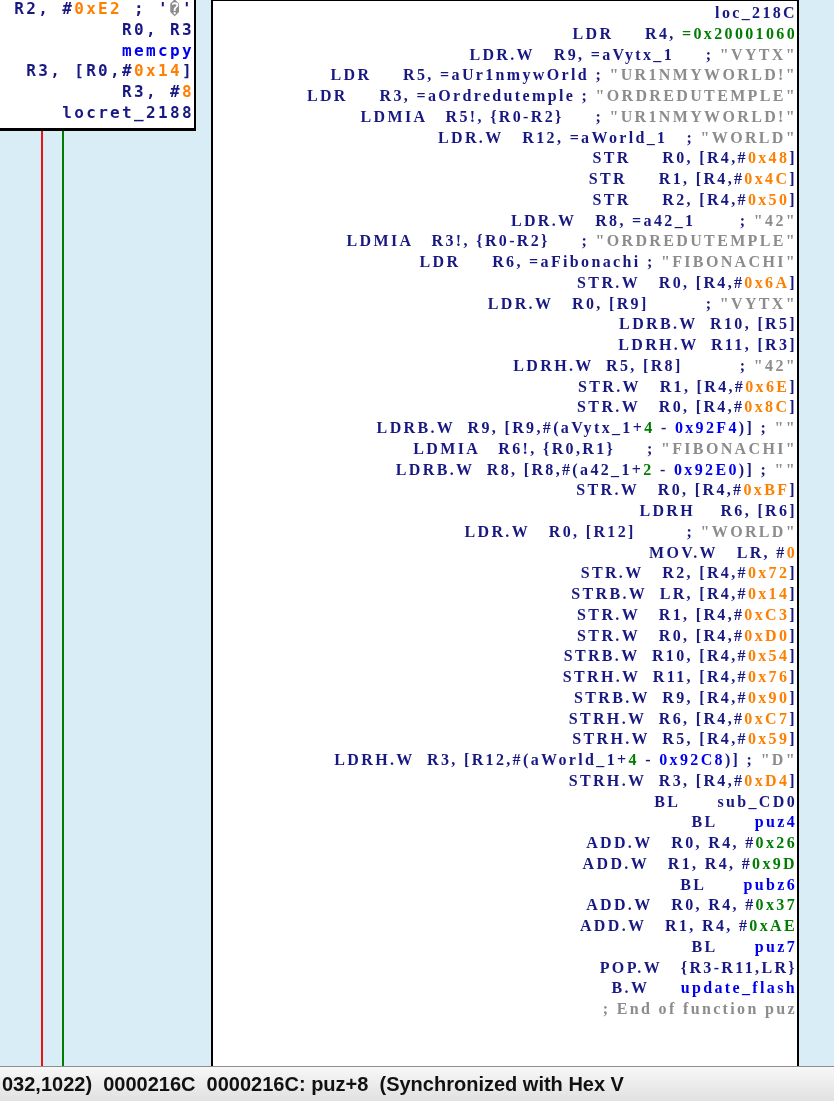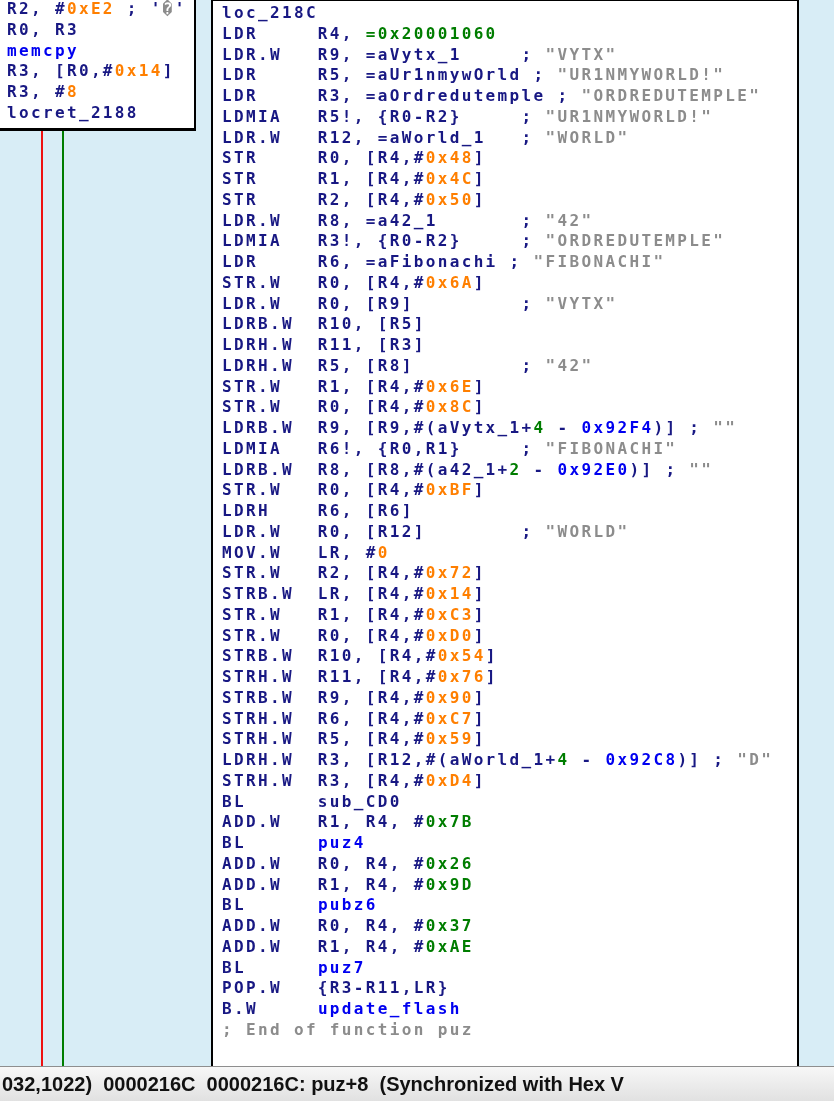--- a/index.html
+++ b/index.html
@@ -2,40 +2,42 @@
 <html style="--bg: #D8EDF6; --c-n: #181883; --c-o: #FF7F00; --c-g: #007D00; --c-b: #0000F0; --c-c: #8C8C8C; --c-q: #8C8C8C; --edge_red: #EE1111; --edge_green: #007D00;"><head>
 <meta charset="utf-8">
 <style>
   html,body{margin:0;padding:0;}
   .canvas{
     position:relative;
     width:834px;height:1101px;
     overflow:hidden;
     background:var(--bg);
     font-family:"DejaVu Sans Mono",monospace;
+    text-align:right;
   }
   .edge{position:absolute;top:128px;bottom:30px;width:2px;}
   .block{
     position:absolute;
     background:#ffffff;
     border:2px solid #000000;
     overflow:hidden;
     box-sizing:border-box;
   }
   .block-left{
     left:-64px;top:-12px;
     width:260px;height:143px;
     border-bottom-width:3px;
     padding:9px 0 0 0;
   }
   .block-left .asm-line{padding-left:69px;}
   .block-main{
     left:211px;top:-1px;
     width:588px;height:1082px;
     padding:2px 0 0 9px;
+    font-family:Liberation Serif, serif;
   }
   .asm-line{
     white-space:pre;
     font-size:16px;
     font-weight:bold;
     letter-spacing:2.35px;
     line-height:20.75px;
     height:20.75px;
   }
   .c-n{color:var(--c-n);} 
@@ -113,21 +115,20 @@
       <div class="asm-line"><span class="c-n">STR.W   R1, [R4,#</span><span class="c-o">0xC3</span><span class="c-n">]</span></div>
       <div class="asm-line"><span class="c-n">STR.W   R0, [R4,#</span><span class="c-o">0xD0</span><span class="c-n">]</span></div>
       <div class="asm-line"><span class="c-n">STRB.W  R10, [R4,#</span><span class="c-o">0x54</span><span class="c-n">]</span></div>
       <div class="asm-line"><span class="c-n">STRH.W  R11, [R4,#</span><span class="c-o">0x76</span><span class="c-n">]</span></div>
       <div class="asm-line"><span class="c-n">STRB.W  R9, [R4,#</span><span class="c-o">0x90</span><span class="c-n">]</span></div>
       <div class="asm-line"><span class="c-n">STRH.W  R6, [R4,#</span><span class="c-o">0xC7</span><span class="c-n">]</span></div>
       <div class="asm-line"><span class="c-n">STRH.W  R5, [R4,#</span><span class="c-o">0x59</span><span class="c-n">]</span></div>
       <div class="asm-line"><span class="c-n">LDRH.W  R3, [R12,#(aWorld_1+</span><span class="c-g">4</span><span class="c-n"> - </span><span class="c-b">0x92C8</span><span class="c-n">)] ; </span><span class="c-c">"D"</span></div>
       <div class="asm-line"><span class="c-n">STRH.W  R3, [R4,#</span><span class="c-o">0xD4</span><span class="c-n">]</span></div>
       <div class="asm-line"><span class="c-n">BL      sub_CD0</span></div>
-      <div class="asm-line"><span class="c-n">ADD.W   R1, R4, #</span><span class="c-g">0x7B</span></div>
       <div class="asm-line"><span class="c-n">BL      </span><span class="c-b">puz4</span></div>
       <div class="asm-line"><span class="c-n">ADD.W   R0, R4, #</span><span class="c-g">0x26</span></div>
       <div class="asm-line"><span class="c-n">ADD.W   R1, R4, #</span><span class="c-g">0x9D</span></div>
       <div class="asm-line"><span class="c-n">BL      </span><span class="c-b">pubz6</span></div>
       <div class="asm-line"><span class="c-n">ADD.W   R0, R4, #</span><span class="c-g">0x37</span></div>
       <div class="asm-line"><span class="c-n">ADD.W   R1, R4, #</span><span class="c-g">0xAE</span></div>
       <div class="asm-line"><span class="c-n">BL      </span><span class="c-b">puz7</span></div>
       <div class="asm-line"><span class="c-n">POP.W   {R3-R11,LR}</span></div>
       <div class="asm-line"><span class="c-n">B.W     </span><span class="c-b">update_flash</span></div>
       <div class="asm-line"><span class="c-c">; End of function puz</span></div>

